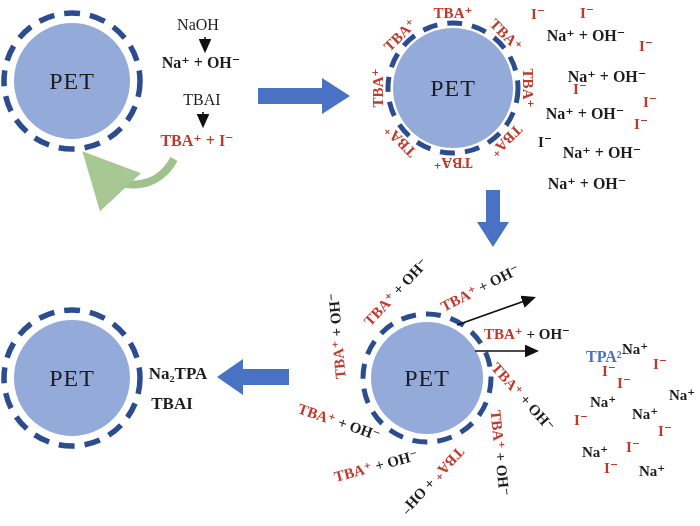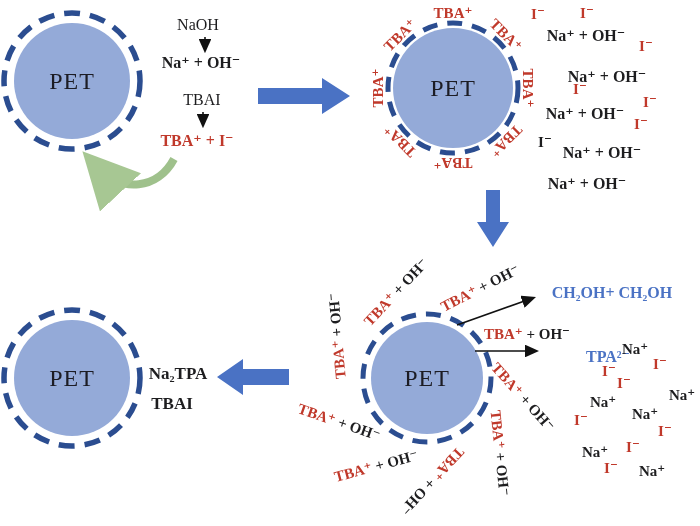--- a/index.html
+++ b/index.html
@@ -74,21 +74,20 @@
   <div class="t pet" style="left:72px;top:81px">PET</div>
   <div class="t pet" style="left:453px;top:88px">PET</div>
   <div class="t pet" style="left:427px;top:378px">PET</div>
   <div class="t pet" style="left:72px;top:378px">PET</div>
 
   <div class="t rg" style="left:198px;top:25px">NaOH</div>
   <div class="t f" style="left:201px;top:62px">Na⁺ + OH⁻</div>
   <div class="t rg" style="left:202px;top:100px">TBAI</div>
   <div class="t f red" style="left:197px;top:140px">TBA⁺ + I⁻</div>
 
-  <div class="t f blue" style="left:612px;top:293px">CH₂OH+ CH₂OH</div>
   <div class="t f blue" style="left:608px;top:356px">TPA²⁻</div>
 
   <div class="t f" style="left:178px;top:374px;font-size:17px">Na₂TPA</div>
   <div class="t f" style="left:172px;top:404px;font-size:17px">TBAI</div>
 
   <div id="tba-ring">
       <div class="tba-ring-label" style="left: 453px; top: 13px; transform: translate(-50%, -50%) rotate(0deg);">TBA⁺</div>
       <div class="tba-ring-label" style="left: 506.033px; top: 34.967px; transform: translate(-50%, -50%) rotate(45deg);">TBA⁺</div>
       <div class="tba-ring-label" style="left: 528px; top: 88px; transform: translate(-50%, -50%) rotate(90deg);">TBA⁺</div>
       <div class="tba-ring-label" style="left: 506.033px; top: 141.033px; transform: translate(-50%, -50%) rotate(135deg);">TBA⁺</div>

